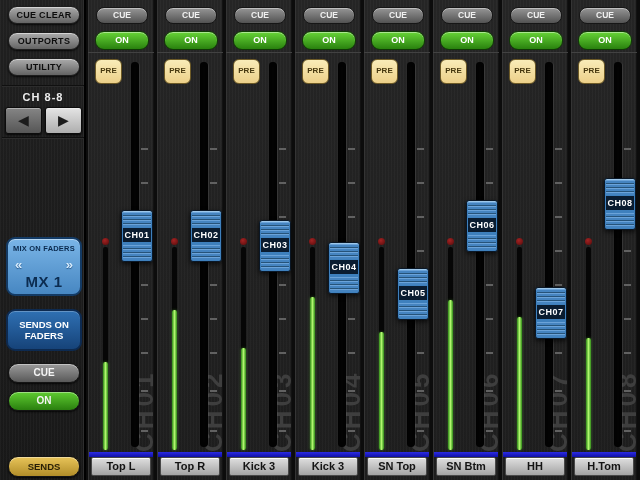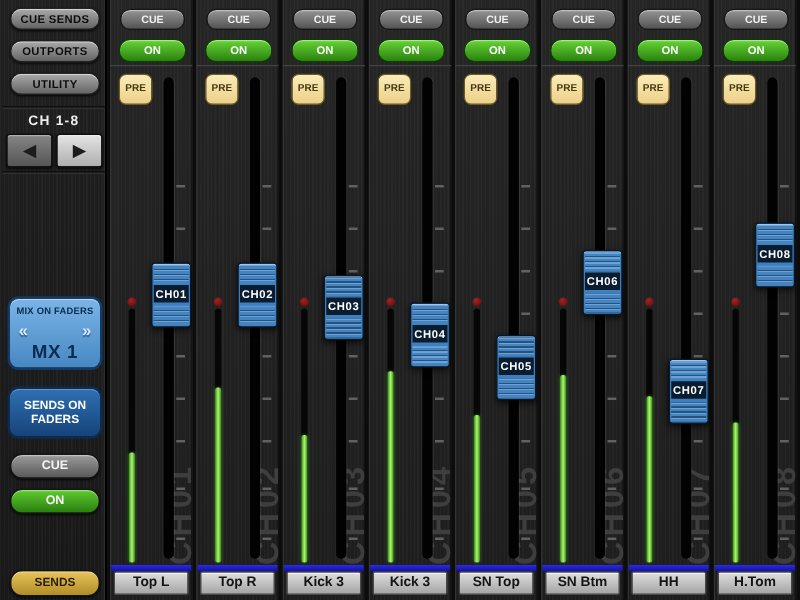--- a/index.html
+++ b/index.html
@@ -142,27 +142,27 @@
     position:absolute;left:3px;bottom:4px;width:58px;height:17px;border-radius:2px;z-index:6;
     background:linear-gradient(#dfdfdf,#a4a4a4);border:1px solid #484848;
     box-shadow:inset 0 1px 0 #fdfdfd;
     color:#141414;font-size:11px;font-weight:bold;text-align:center;line-height:16px;cursor:pointer;
   }
 </style>
 </head>
 <body>
 
 <div id="sidebar">
-  <div class="side-btn" style="top:6px">CUE SENDS</div>
+  <div class="side-btn" style="top:6px">CUE CLEAR</div>
   <div class="side-btn" style="top:58px">UTILITY</div>
   <div class="side-btn" style="top:32px">OUTPORTS</div>
 
   <div class="side-sep" style="top:85px"></div>
 
-  <div id="bank-label">CH 1-8</div>
+  <div id="bank-label">CH 8-8</div>
   <div class="arrow-btn" id="bank-prev">
     <span>◀</span>
   </div>
   <div class="arrow-btn" id="bank-next">
     <span>▶</span>
   </div>
 
   <div class="side-sep" style="top:137px"></div>
 
   <div id="mix-panel">

